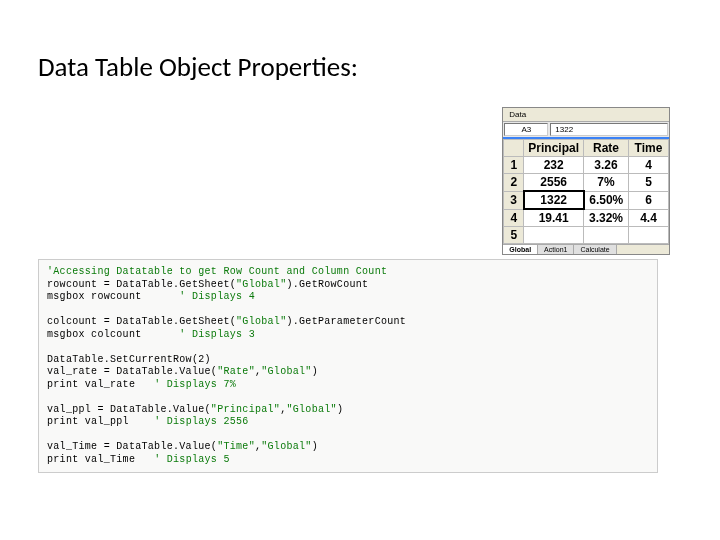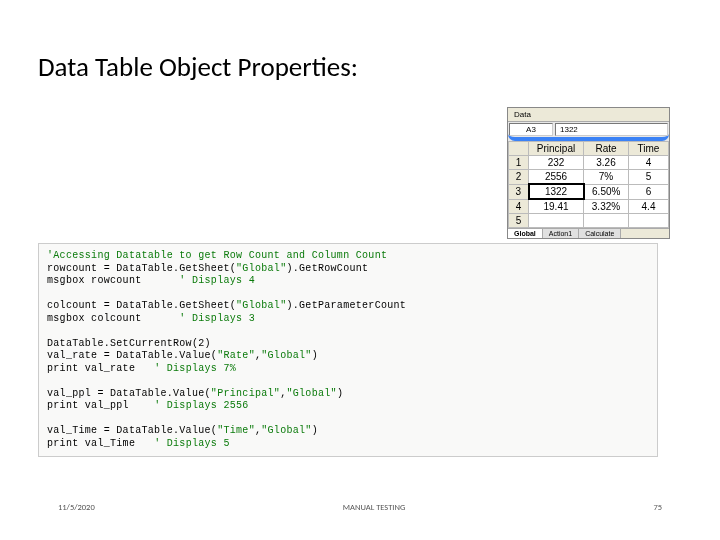--- a/index.html
+++ b/index.html
@@ -35,22 +35,21 @@
     font-size: 8px;
     color: #000;
   }
   .dt-header {
     padding: 2px 6px;
     border-bottom: 1px solid #aaa;
     background: #ece9d8;
   }
   .dt-cellbar {
     display: flex;
-    border-bottom: 4px solid #3b82f6;
-    border-radius: 7px;
+    border-bottom: 2px solid #3b82f6;
   }
   .dt-cellref {
     width: 44px;
     padding: 1px 4px;
     background: #fff;
     border: 1px inset #ccc;
     margin: 1px;
     text-align: center;
   }
   .dt-cellval {
@@ -59,22 +58,22 @@
     background: #fff;
     border: 1px inset #ccc;
     margin: 1px;
   }
   table.grid {
     border-collapse: collapse;
     background: #fff;
   }
   table.grid th, table.grid td {
     border: 1px solid #bbb;
-    font-size: 10px;
-    font-weight: normal;
+    font-size: 12px;
+    font-weight: bold;
     padding: 1px 4px;
     text-align: center;
     height: 12px;
   }
   table.grid th {
     background: #ece9d8;
   }
   .rowhdr {
     background: #ece9d8;
     width: 20px;
@@ -198,18 +197,13 @@
 <span>DataTable.SetCurrentRow(2)</span>
 <span>val_rate = DataTable.Value(</span><span class="cmt">"Rate"</span><span>,</span><span class="cmt">"Global"</span><span>)</span>
 <span>print val_rate   </span><span class="cmt">' Displays 7%</span>
 
 <span>val_ppl = DataTable.Value(</span><span class="cmt">"Principal"</span><span>,</span><span class="cmt">"Global"</span><span>)</span>
 <span>print val_ppl    </span><span class="cmt">' Displays 2556</span>
 
 <span>val_Time = DataTable.Value(</span><span class="cmt">"Time"</span><span>,</span><span class="cmt">"Global"</span><span>)</span>
 <span>print val_Time   </span><span class="cmt">' Displays 5</span></div>
 
-  <div class="footer">
-    <span>11/5/2020</span>
-    <span>MANUAL TESTING</span>
-    <span>75</span>
-  </div>
 </div>
 
 </body></html>

